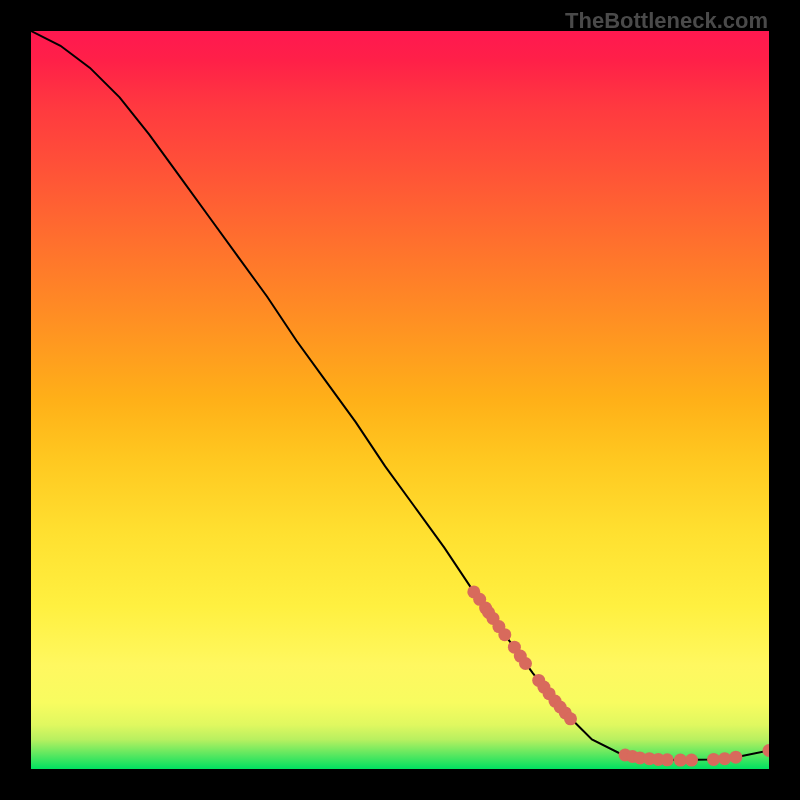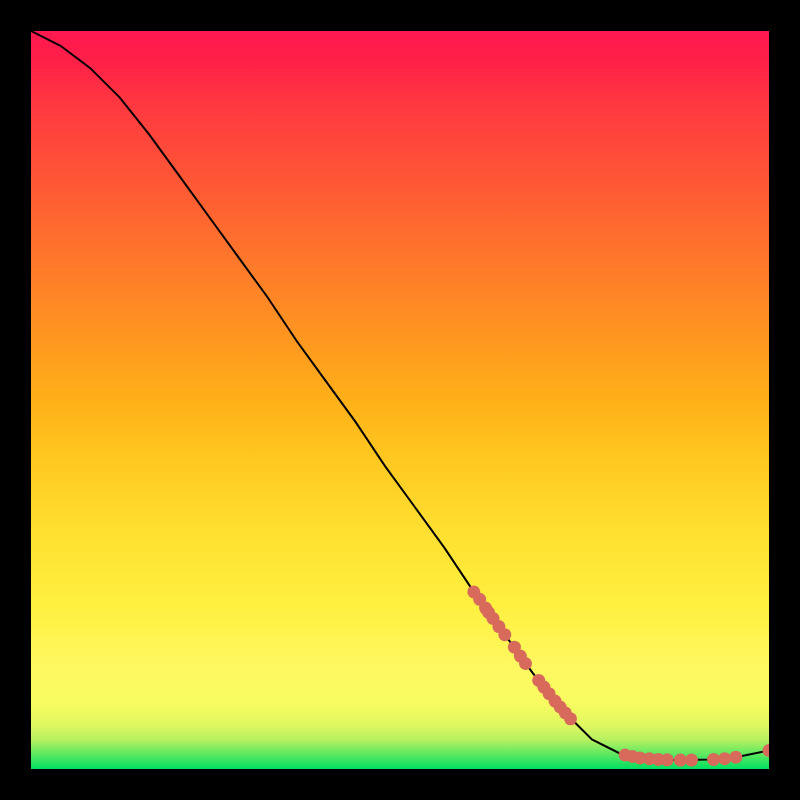--- a/index.html
+++ b/index.html
@@ -58,20 +58,21 @@
     top: 0;
     width: 738px;
     height: 738px;
     z-index: 5;
   }
 </style>
 </head>
 <body>
 
 <div class="chart-container">
+  <div class="watermark">TheBottleneck.com</div>
   <div class="plot-area">
     <svg class="curve" viewBox="0 0 738 738">
       <path id="curve-path" fill="none" stroke="#000000" stroke-width="2" d="M0.0 0.0 L29.5 14.8 L59.0 36.9 L88.6 66.4 L118.1 103.3 L147.6 143.9 L177.1 184.5 L206.6 225.1 L236.2 265.7 L265.7 310.0 L295.2 350.6 L324.7 391.1 L354.2 435.4 L383.8 476.0 L413.3 516.6 L442.8 560.9 L472.3 601.5 L501.8 642.1 L531.4 679.0 L560.9 708.5 L590.4 723.2 L619.9 728.4 L649.4 729.1 L679.0 728.4 L708.5 725.5 L738.0 719.5"></path>
       <g id="markers-group">
           <circle cx="442.8" cy="560.9" r="6.5" fill="#d86a5c"></circle>
           <circle cx="448.7" cy="568.3" r="6.5" fill="#d86a5c"></circle>
           <circle cx="454.6" cy="577.1" r="6.5" fill="#d86a5c"></circle>
           <circle cx="457.6" cy="581.5" r="6.5" fill="#d86a5c"></circle>
           <circle cx="462.0" cy="587.4" r="6.5" fill="#d86a5c"></circle>
           <circle cx="467.9" cy="595.6" r="6.5" fill="#d86a5c"></circle>

